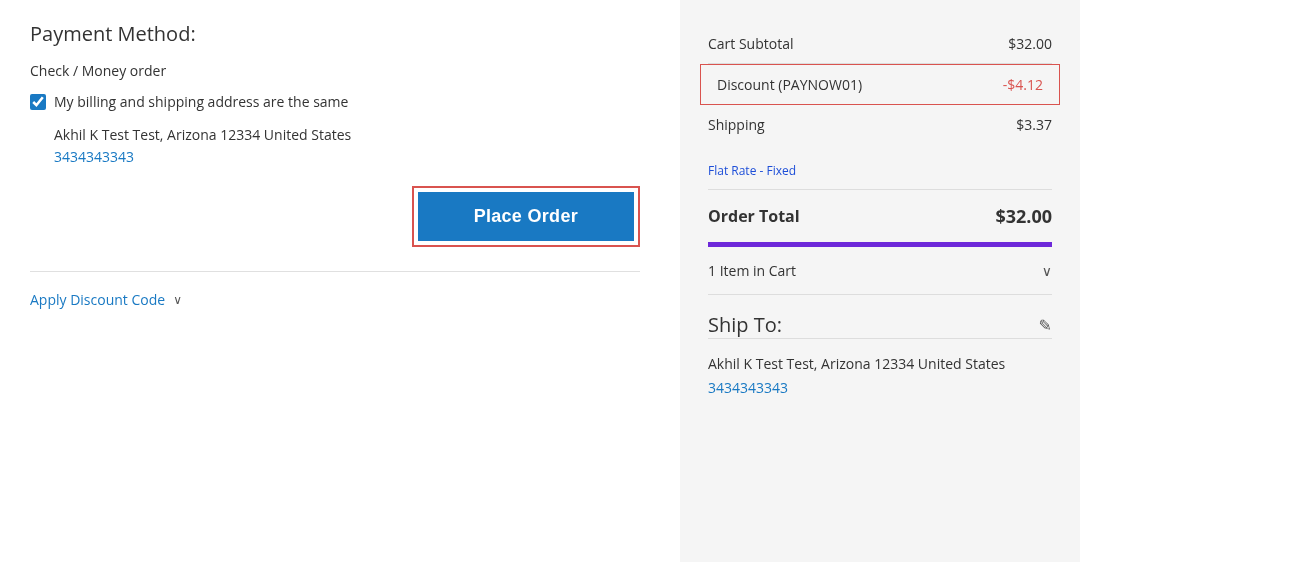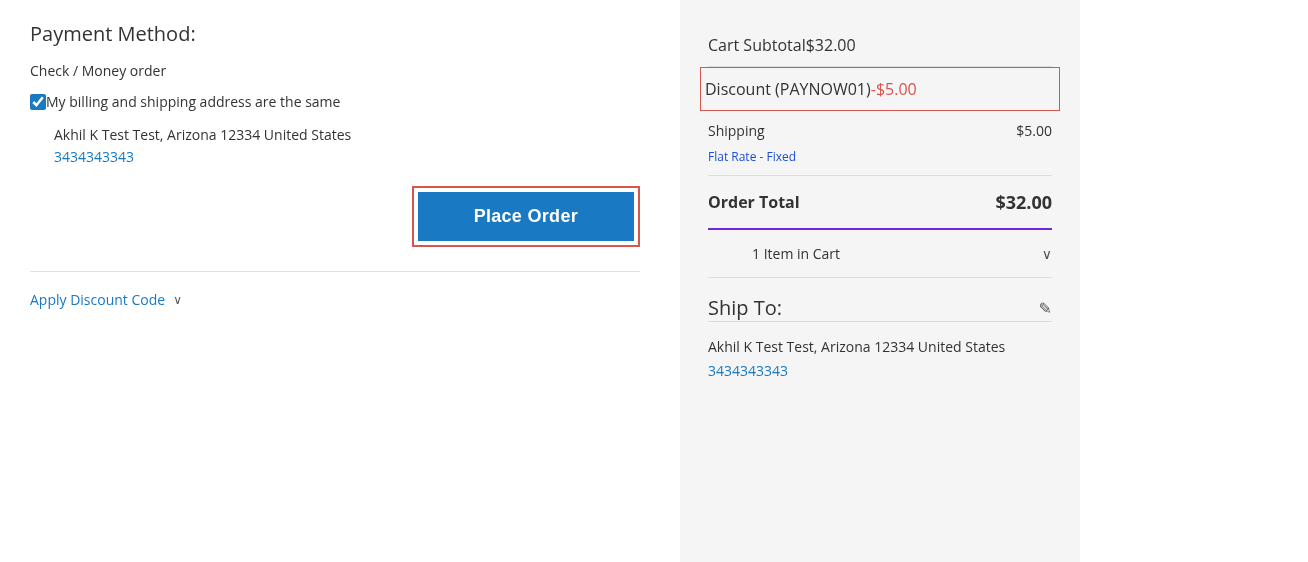--- a/index.html
+++ b/index.html
@@ -33,21 +33,21 @@
       margin-bottom: 14px;
     }
     .payment-type {
       font-size: 14px;
       color: #333;
       margin-bottom: 12px;
     }
     .billing-same-row {
       display: flex;
       align-items: center;
-      gap: 0;
+      gap: 8px;
       margin-bottom: 12px;
     }
     .billing-same-row input[type="checkbox"] {
       width: 16px;
       height: 16px;
       accent-color: #1979c3;
       cursor: pointer;
     }
     .billing-same-label {
       font-size: 14px;
@@ -112,57 +112,59 @@
 
     
     .order-summary-title {
       font-size: 22px;
       font-weight: 400;
       color: #333;
       margin-bottom: 18px;
     }
     .summary-row {
       display: flex;
+      justify-content: space-between;
       align-items: center;
       padding: 10px 0;
       border-bottom: 1px solid #ddd;
-      font-size: 16px;
+      font-size: 14px;
       color: #333;
     }
     .summary-row.discount-row {
       border: 1.5px solid #d9534f;
-      padding: 10px 4px;
+      padding: 10px 16px;
       margin: 0 -8px;
     }
     .discount-amount {
       color: #d9534f;
     }
     .shipping-row {
       display: flex;
       justify-content: space-between;
       align-items: flex-start;
       padding: 10px 0;
       border-bottom: 1px solid #ddd;
       font-size: 14px;
     }
     .shipping-left {
       display: flex;
       flex-direction: column;
+      gap: 20px;
     }
     .shipping-sub {
       font-size: 12px;
       color: #1d4ed8;
       margin-top: 8px;
     }
     .order-total-row {
       display: flex;
       justify-content: space-between;
       align-items: center;
       padding: 14px 0 14px 0;
-      border-bottom: 2px solid #6d28d9;
+      border-bottom: 5px solid #6d28d9;
     }
     .order-total-label {
       font-size: 16px;
       font-weight: 700;
       color: #333;
     }
     .order-total-value {
       font-size: 18px;
       font-weight: 700;
       color: #333;
@@ -171,21 +173,20 @@
       display: flex;
       justify-content: space-between;
       align-items: center;
       padding: 14px 0;
       border-bottom: 1px solid #ddd;
       cursor: pointer;
     }
     .items-in-cart-label {
       font-size: 14px;
       color: #333;
-      margin-left: 44px;
     }
     .chevron-down-cart {
       font-size: 14px;
       color: #555;
     }
     .ship-to-section {
       margin-top: 16px;
     }
     .ship-to-header {
       display: flex;
@@ -255,29 +256,29 @@
 
   <div class="right-panel">
 
     <div class="summary-row">
       <span>Cart Subtotal</span>
       <span>$32.00</span>
     </div>
 
     <div class="summary-row discount-row">
       <span>Discount (PAYNOW01)</span>
-      <span class="discount-amount">-$5.00</span>
+      <span class="discount-amount">-$4.12</span>
     </div>
 
     <div class="shipping-row">
       <div class="shipping-left">
         <span>Shipping</span>
         <span class="shipping-sub">Flat Rate - Fixed</span>
       </div>
-      <span>$5.00</span>
+      <span>$3.37</span>
     </div>
 
     <div class="order-total-row">
       <span class="order-total-label">Order Total</span>
       <span class="order-total-value">$32.00</span>
     </div>
 
     <div class="items-in-cart-row">
       <span class="items-in-cart-label">1 Item in Cart</span>
       <span class="chevron-down-cart">∨</span>

